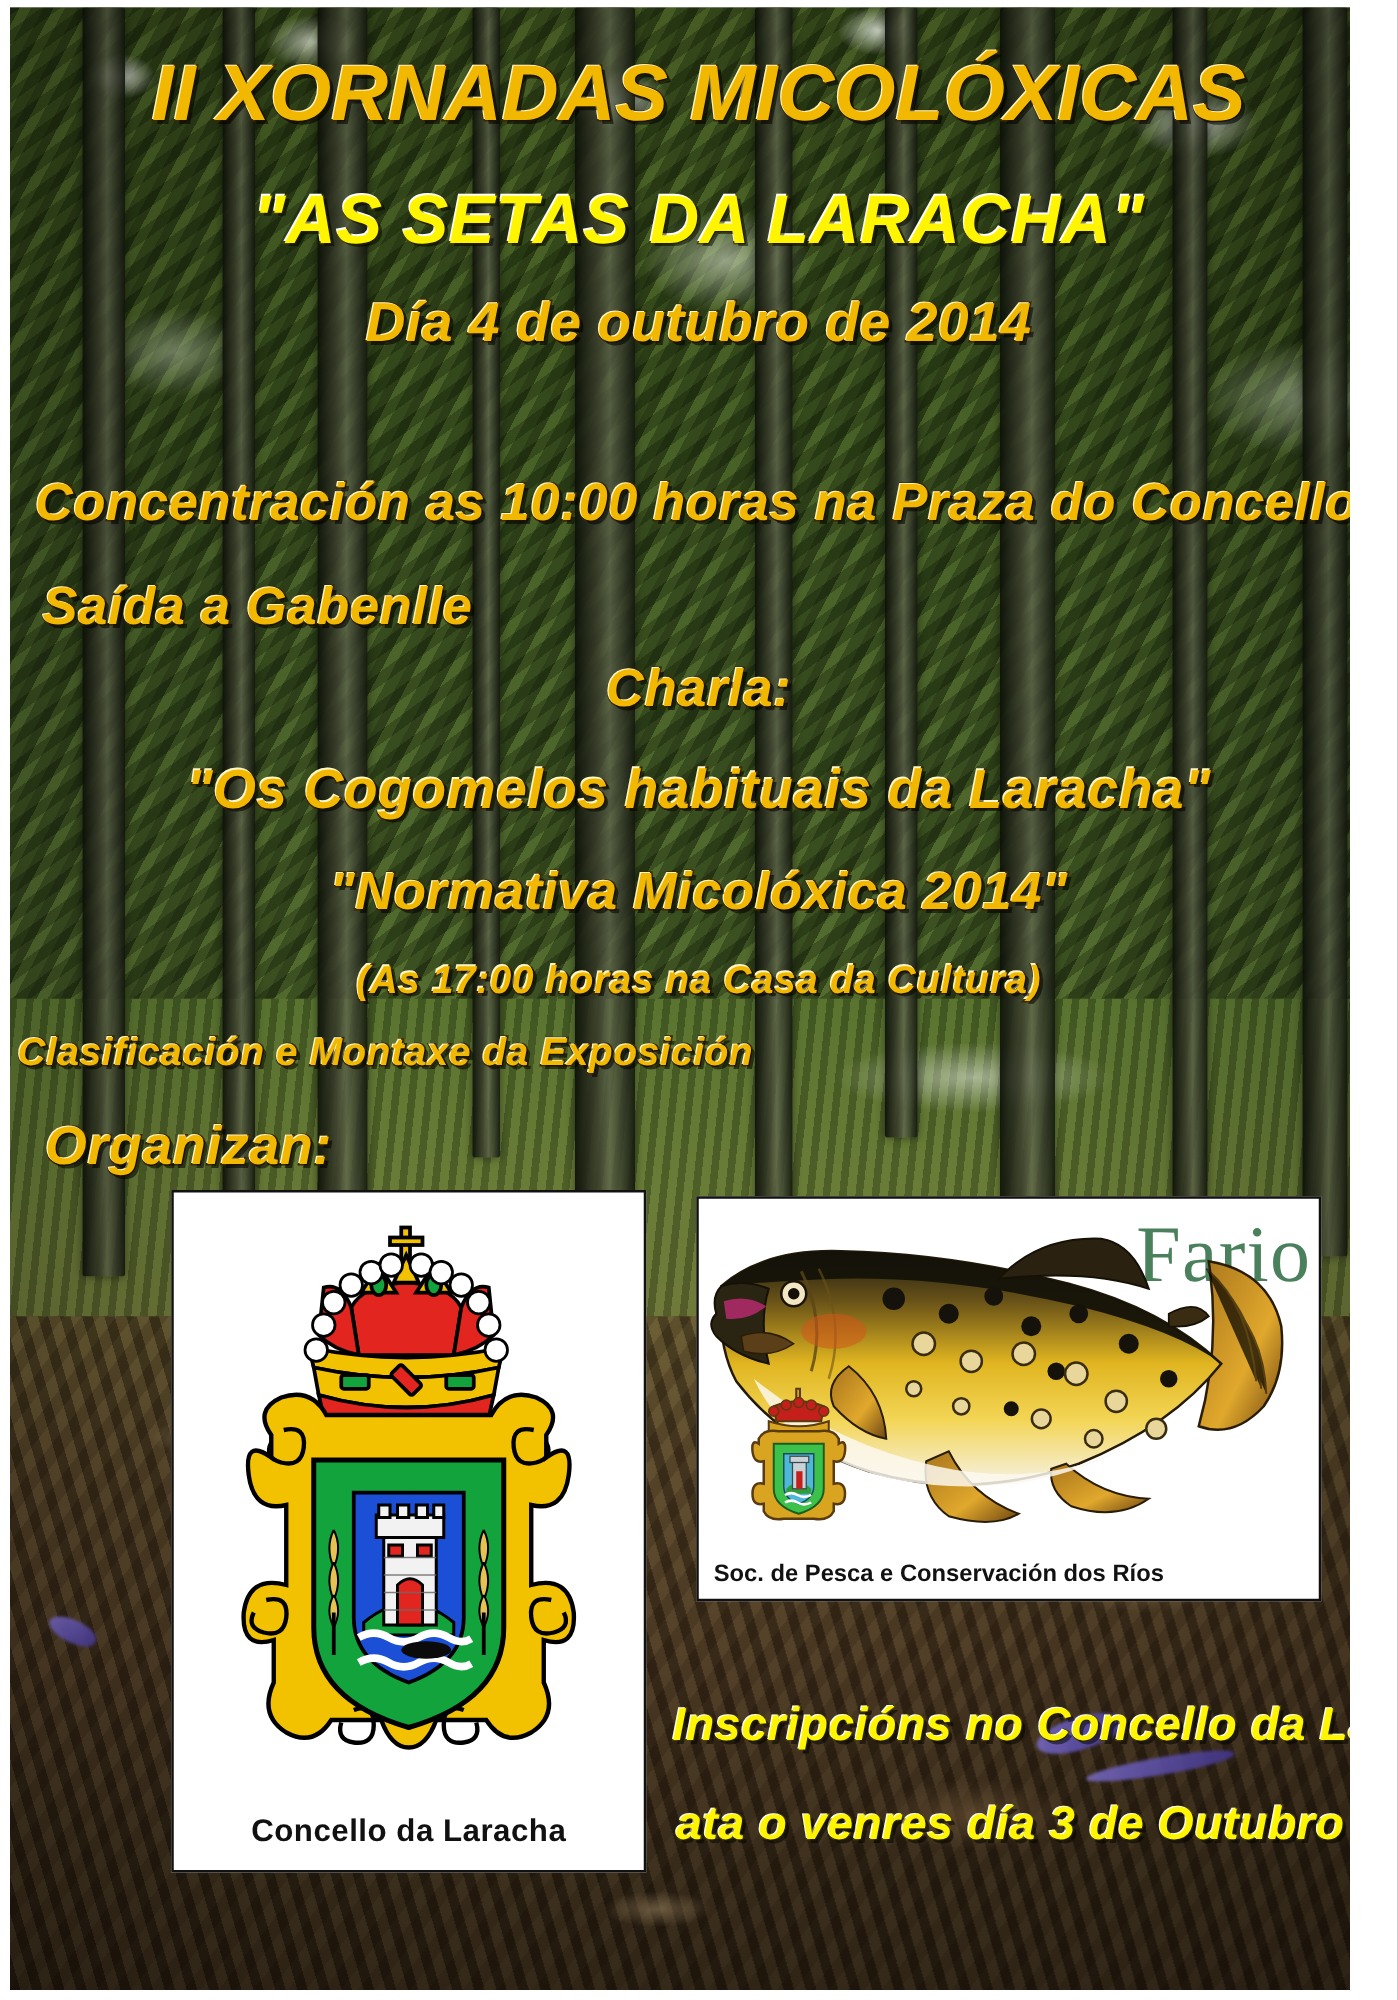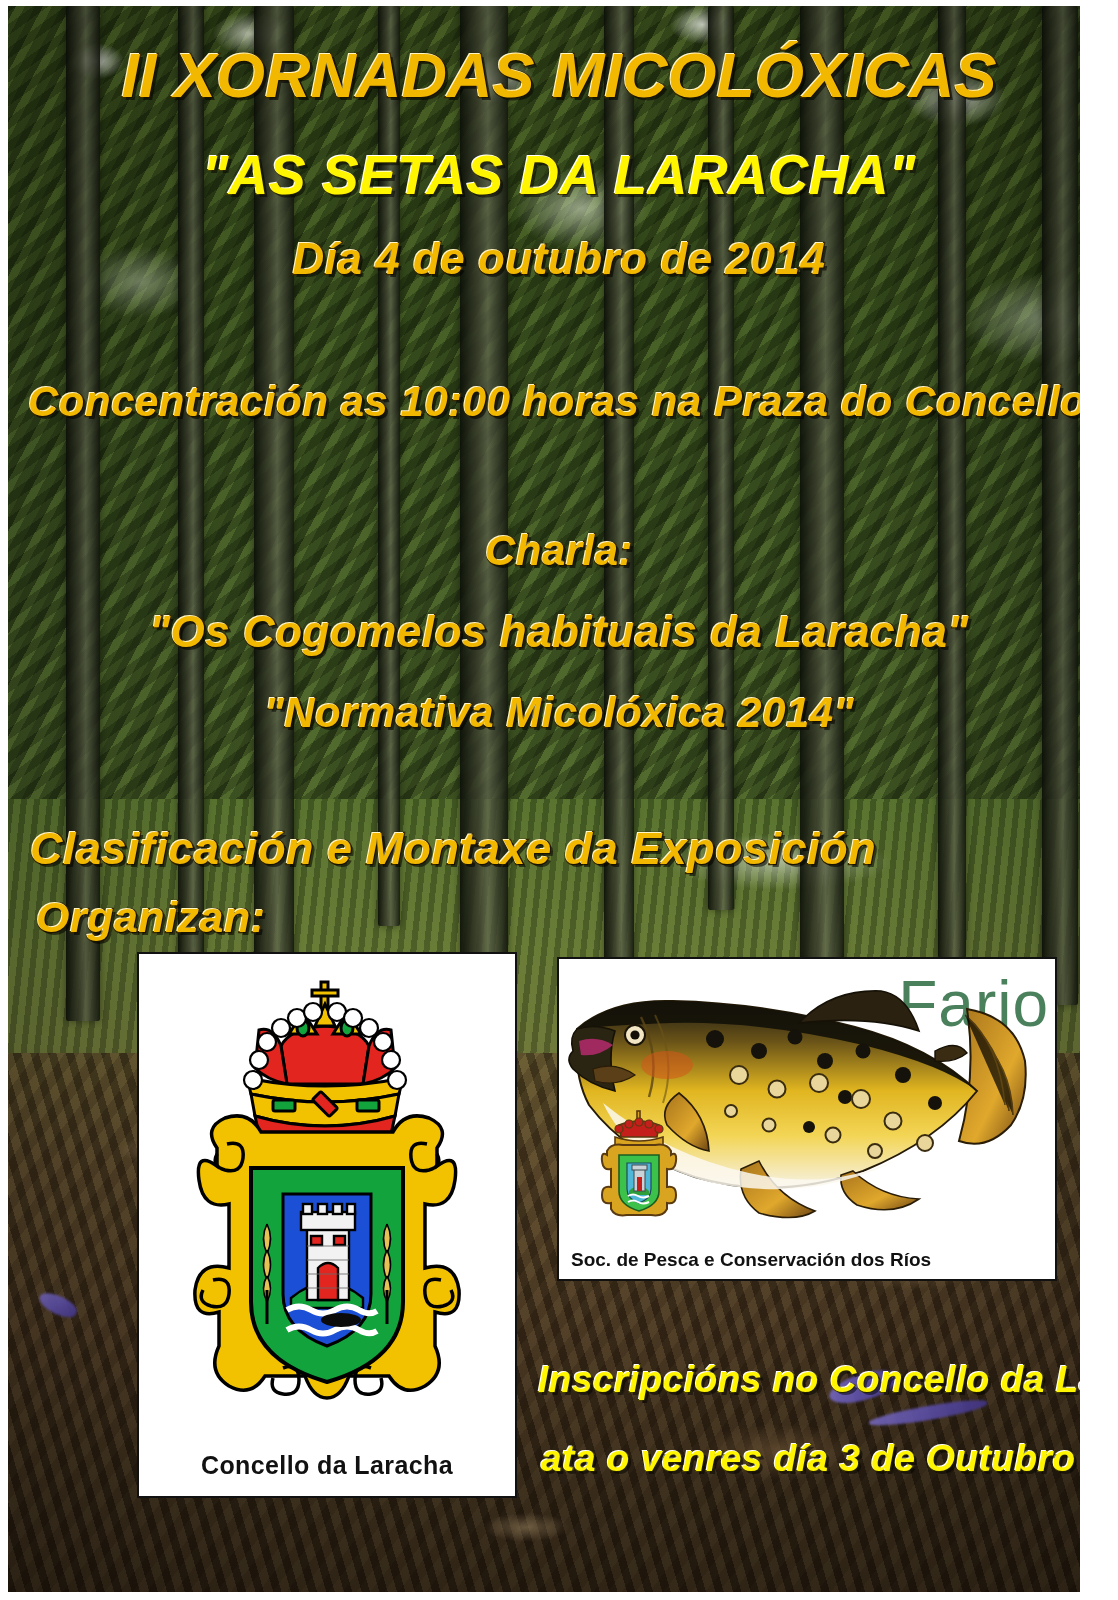--- a/index.html
+++ b/index.html
@@ -103,42 +103,42 @@
   .l-title1{left:50%;transform:translateX(-50%);top:38px;font-size:63px;letter-spacing:0px;}
   .l-title2{left:50%;transform:translateX(-50%);top:142px;font-size:55px;}
   .l-title3{left:50%;transform:translateX(-50%);top:231px;font-size:44px;}
 
   .l-conc  {left:20px;top:375px;font-size:42px;}
   .l-saida {left:26px;top:458px;font-size:42px;}
   .l-charla{left:50%;transform:translateX(-50%);top:524px;font-size:42px;}
   .l-cog   {left:50%;transform:translateX(-50%);top:604px;font-size:44px;}
   .l-norm  {left:50%;transform:translateX(-50%);top:686px;font-size:42px;}
   .l-casa  {left:50%;transform:translateX(-50%);top:762px;font-size:31px;}
-  .l-clas  {left:22px;top:820px;font-size:45px;}
+  .l-clas  {left:6px;top:820px;font-size:31px;}
   .l-org   {left:28px;top:890px;font-size:43px;}
 
   .l-insc  {left:530px;top:1355px;font-size:37px;}
   .l-ata   {left:533px;top:1434px;font-size:37px;}
 
   
   .panel{position:absolute;background:#ffffff;border:2px solid #111;}
   .panel-left{left:137px;top:952px;width:376px;height:542px;}
   .panel-right{left:557px;top:957px;width:496px;height:320px;}
 
   .panel-left .caption{
     position:absolute;left:0;right:0;bottom:16px;text-align:center;
     font-size:25px;font-weight:bold;color:#111;letter-spacing:.4px;margin-top:32px;
   }
   .panel-right .caption{
     position:absolute;left:12px;bottom:8px;text-align:right;
     font-size:19px;font-weight:bold;color:#111;letter-spacing:0px;
   }
   .fario-word{
     position:absolute;right:6px;top:8px;
-    font-family:Liberation Sans, sans-serif;
+    font-family:Liberation Serif, serif;
     font-size:64px;color:#2b6b3f;opacity:.85;letter-spacing:1px;
   }
 
   
   .shield-big{position:absolute;left:50%;transform:translateX(-50%);top:14px;width:344px;height:470px;}
   .shield-small{position:absolute;left:34px;top:148px;width:92px;height:116px;}
   .trout{position:absolute;left:4px;top:6px;width:470px;height:278px;}
 </style>
 </head>
 <body>
@@ -168,23 +168,25 @@
     <div class="bg-vignette"></div>
   </div>
 
   <div class="txtwrap">
 
     <div class="ln gold l-title1">II XORNADAS MICOLÓXICAS</div>
     <div class="ln yel l-title2">"AS SETAS DA LARACHA"</div>
     <div class="ln gold l-title3">Día 4 de outubro de 2014</div>
 
     <div class="ln gold l-conc">Concentración as 10:00 horas na Praza do Concello</div>
+    <div class="ln gold l-saida">Saída a Gabenlle</div>
     <div class="ln gold l-charla">Charla:</div>
     <div class="ln gold l-cog">"Os Cogomelos habituais da Laracha"</div>
     <div class="ln gold l-norm">"Normativa Micolóxica 2014"</div>
+    <div class="ln gold l-casa">(As 17:00 horas na Casa da Cultura)</div>
     <div class="ln gold l-clas">Clasificación e Montaxe da Exposición</div>
     <div class="ln gold l-org">Organizan:</div>
 
     <div class="ln yel l-insc">Inscripcións no Concello da Laracha</div>
     <div class="ln yel l-ata">ata o venres día 3 de Outubro</div>
   </div>
 
   <div class="panel panel-left">
     <svg class="shield-big" viewBox="0 0 344 470">
 

